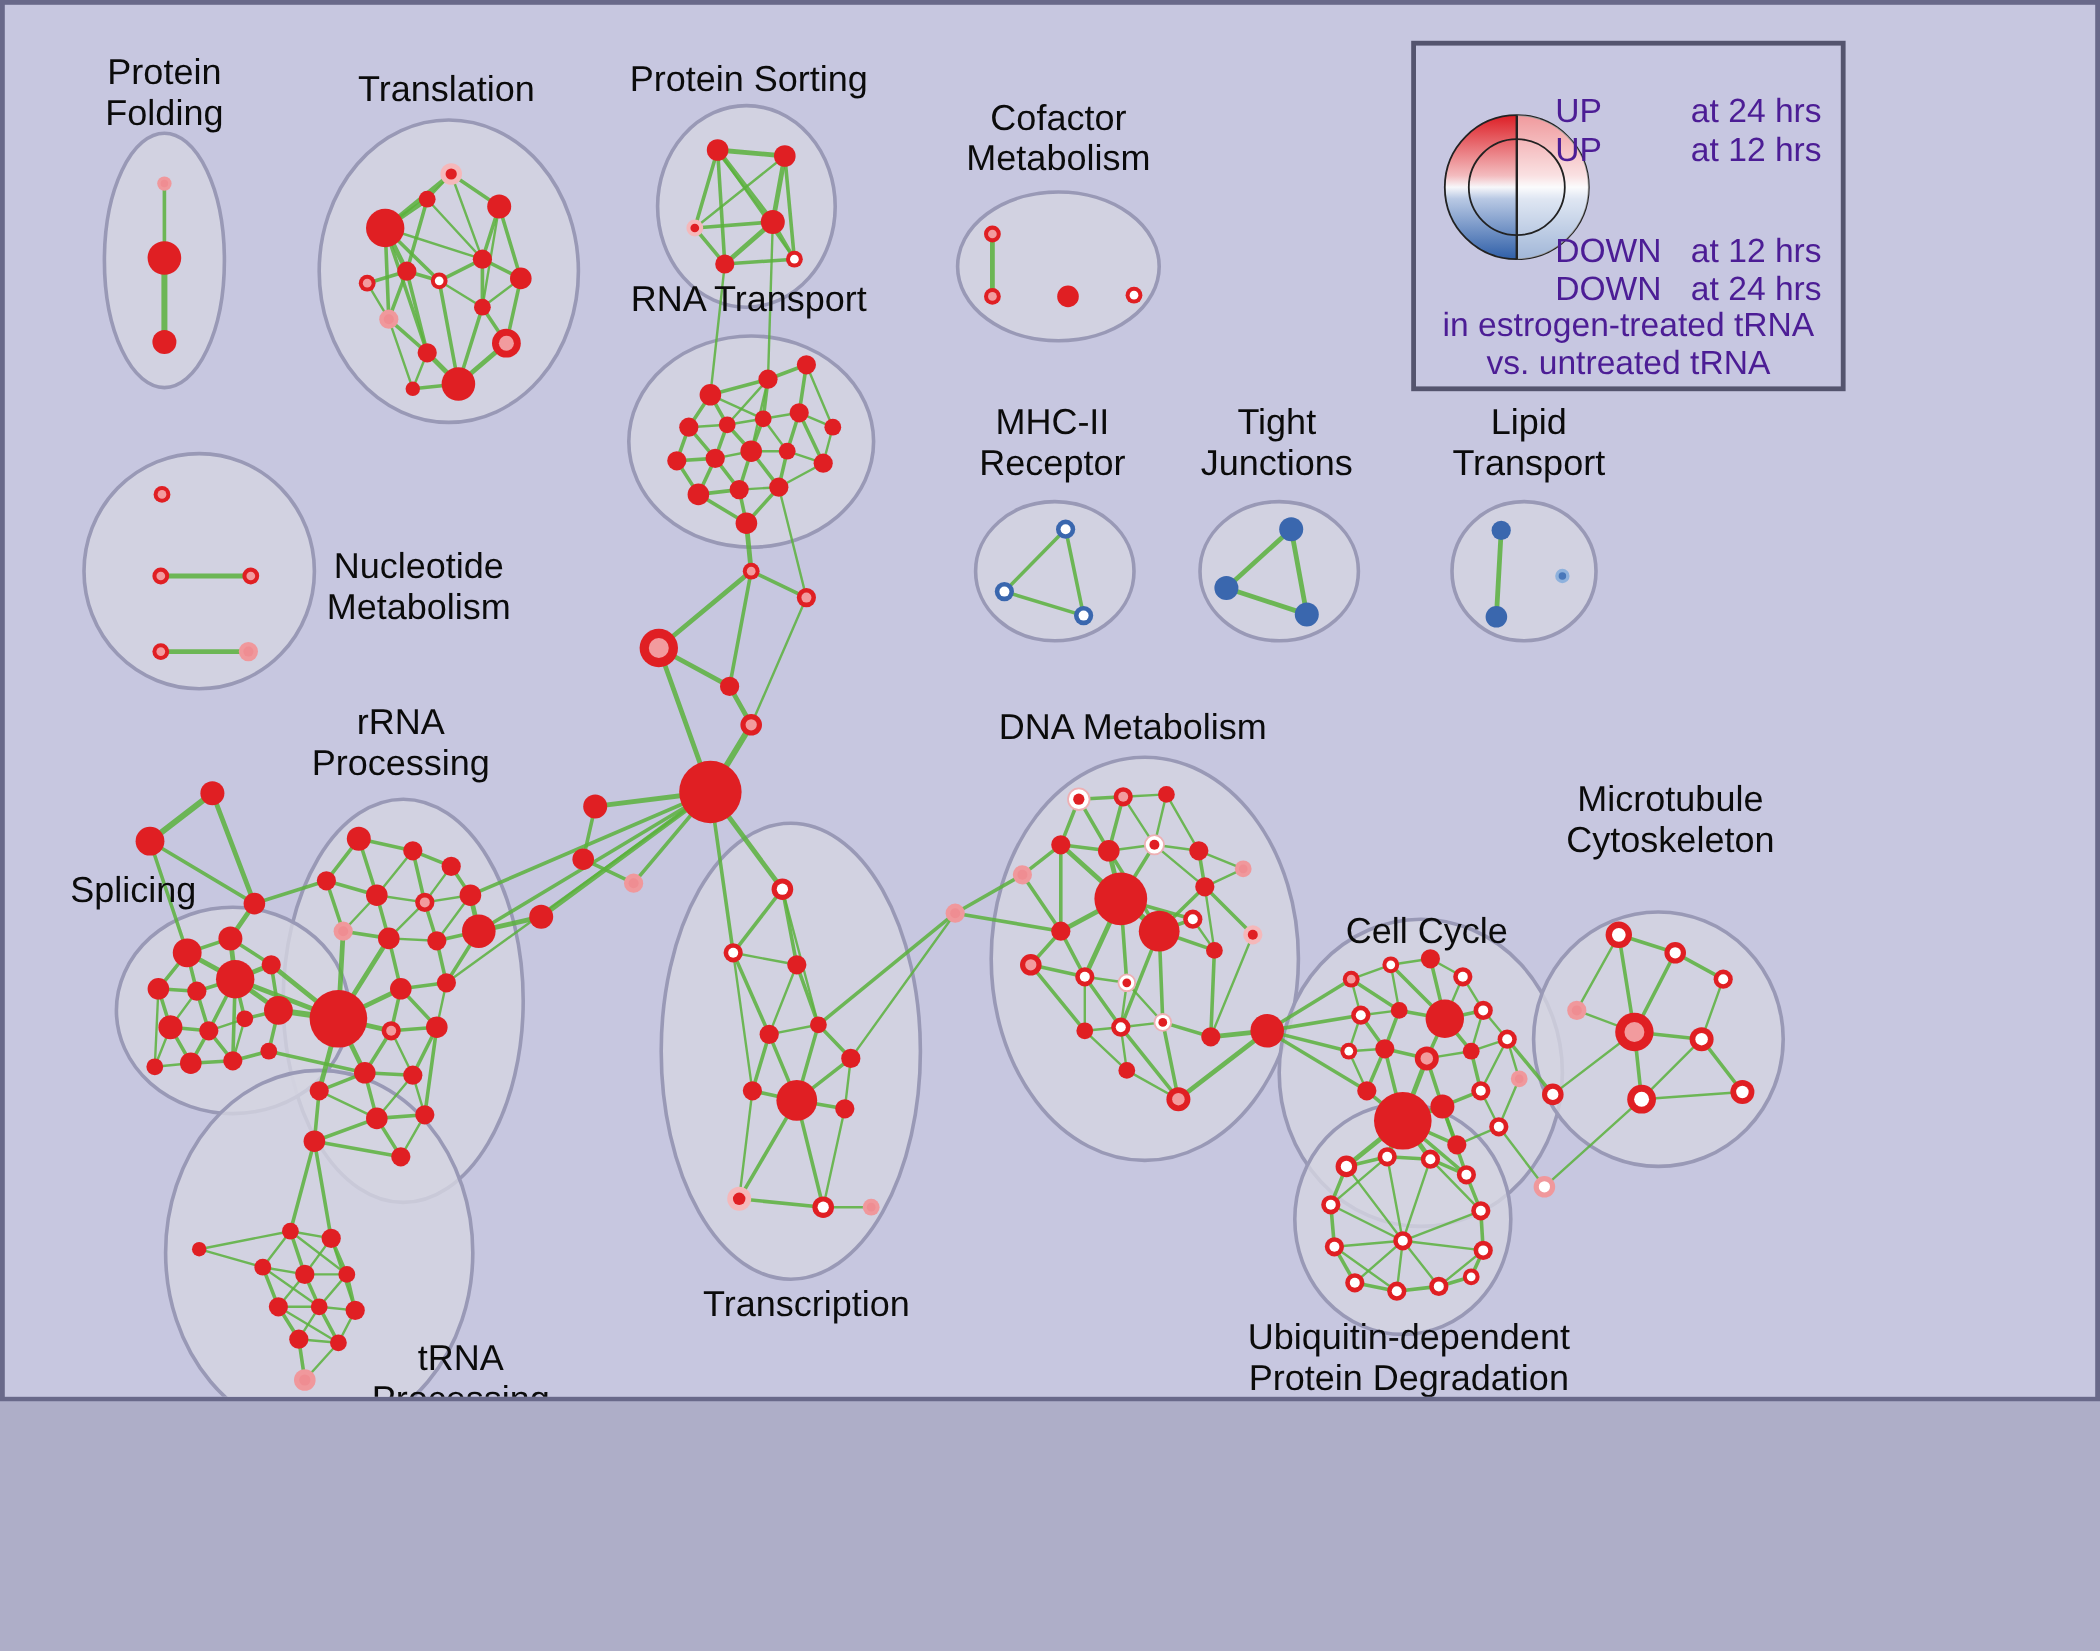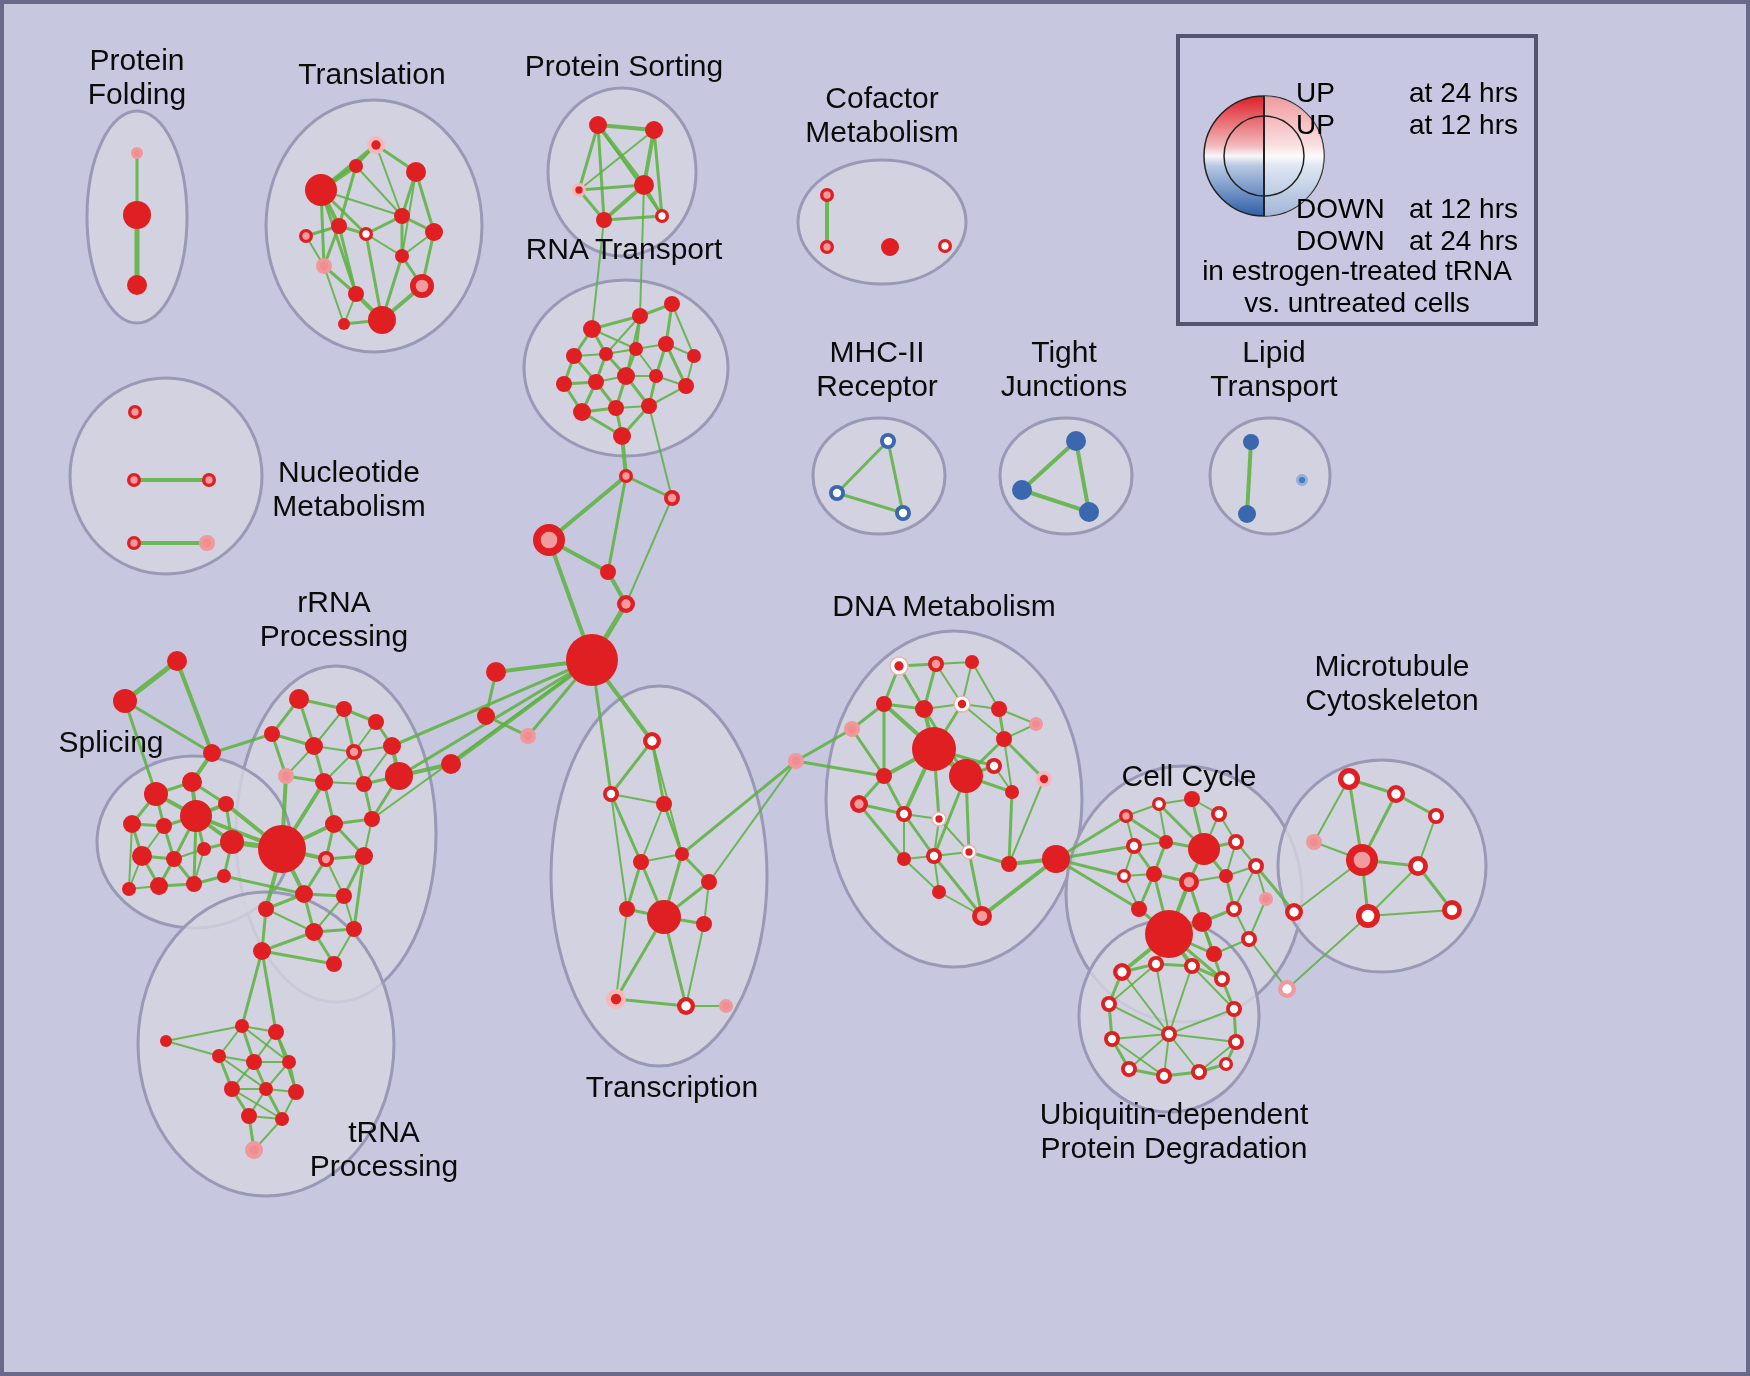--- a/index.html
+++ b/index.html
@@ -1,26 +1,26 @@
 <!DOCTYPE html>
 <html><head>
 <meta charset="utf-8">
 <style>
   html,body{margin:0;padding:0;background:#aeaec8;}
   .canvas{
-    position:relative;width:1750px;height:1376px;box-sizing:border-box;
+    position:relative;width:1750px;height:1168px;box-sizing:border-box;
     background:#c7c7e0;border:4px solid #69698a;overflow:hidden;
     font-family:"Liberation Sans",sans-serif;
   }
   #net{position:absolute;left:0;top:0;}
   #net text.clabel{font-size:30px;fill:#0b0b0b;font-family:"Liberation Sans",sans-serif;}
   .legend{
     position:absolute;left:1172px;top:30px;width:362px;height:292px;
     box-sizing:border-box;border:4px solid #54546e;background:rgba(201,201,226,0.35);
-    font-size:28px;color:#000000;
+    font-size:28px;color:#4c1d95;
   }
   .legend-glyph{position:absolute;left:0;top:0;}
   .lg-row{position:absolute;left:116px;right:16px;display:flex;justify-content:space-between;line-height:30px;}
   .lg-cap{position:absolute;left:0;right:0;text-align:center;line-height:30px;}
 </style>
 </head>
 <body>
 
 <div class="canvas">
 
@@ -798,16 +798,16 @@
     </div>
     <div class="lg-row" style="top:156px">
       <span>DOWN</span>
       <span>at 12 hrs</span>
     </div>
     <div class="lg-row" style="top:188px">
       <span>DOWN</span>
       <span>at 24 hrs</span>
     </div>
     <div class="lg-cap" style="top:218px">in estrogen-treated tRNA</div>
-    <div class="lg-cap" style="top:250px">vs. untreated cells</div>
+    <div class="lg-cap" style="top:250px">vs. untreated tRNA</div>
   </div>
 
 </div>
 
 </body></html>

